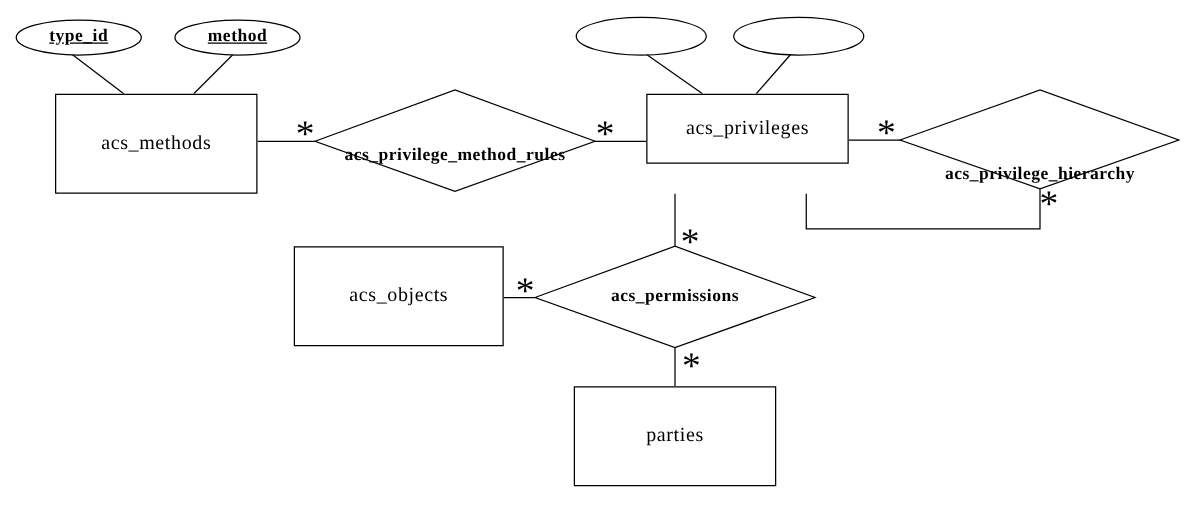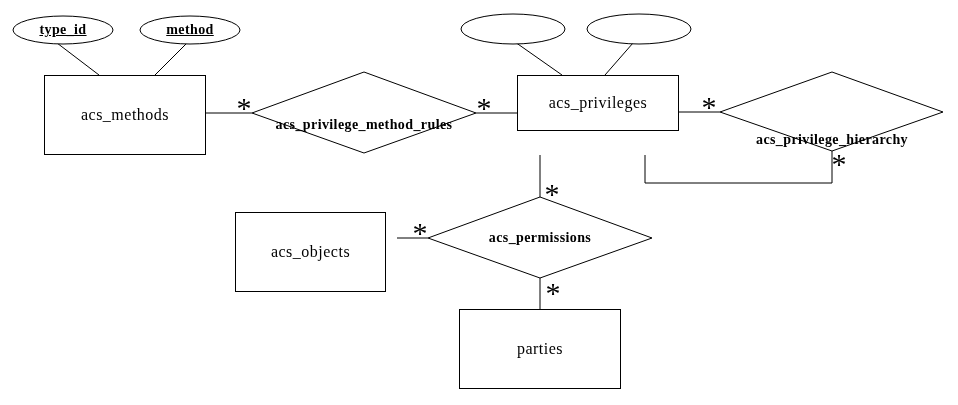--- a/index.html
+++ b/index.html
@@ -79,21 +79,21 @@
     <polygon points="720,112 832,72 943,112 832,151" fill="#fff"></polygon>
     <polygon points="428,238 540,197 652,238 540,278" fill="#fff"></polygon>
   </svg>
 
   <div class="entity" style="left:44px; top:75px; width:162px; height:80px;">
     <span>acs_methods</span>
   </div>
   <div class="entity" style="left:517px; top:75px; width:162px; height:56px;">
     <span>acs_privileges</span>
   </div>
-  <div class="entity" style="left:235px; top:212px; width:151px; height:80px;">
+  <div class="entity" style="left:235px; top:197px; width:168px; height:80px;">
     <span>acs_objects</span>
   </div>
   <div class="entity" style="left:459px; top:309px; width:162px; height:80px;">
     <span>parties</span>
   </div>
 
   <div class="label" style="left:274px; top:115px; width:180px; height:20px;">acs_privilege_method_rules</div>
   <div class="label" style="left:742px; top:102px; width:180px; height:20px;margin-top:28px;">acs_privilege_hierarchy</div>
   <div class="label" style="left:450px; top:228px; width:180px; height:20px;">acs_permissions</div>
 

